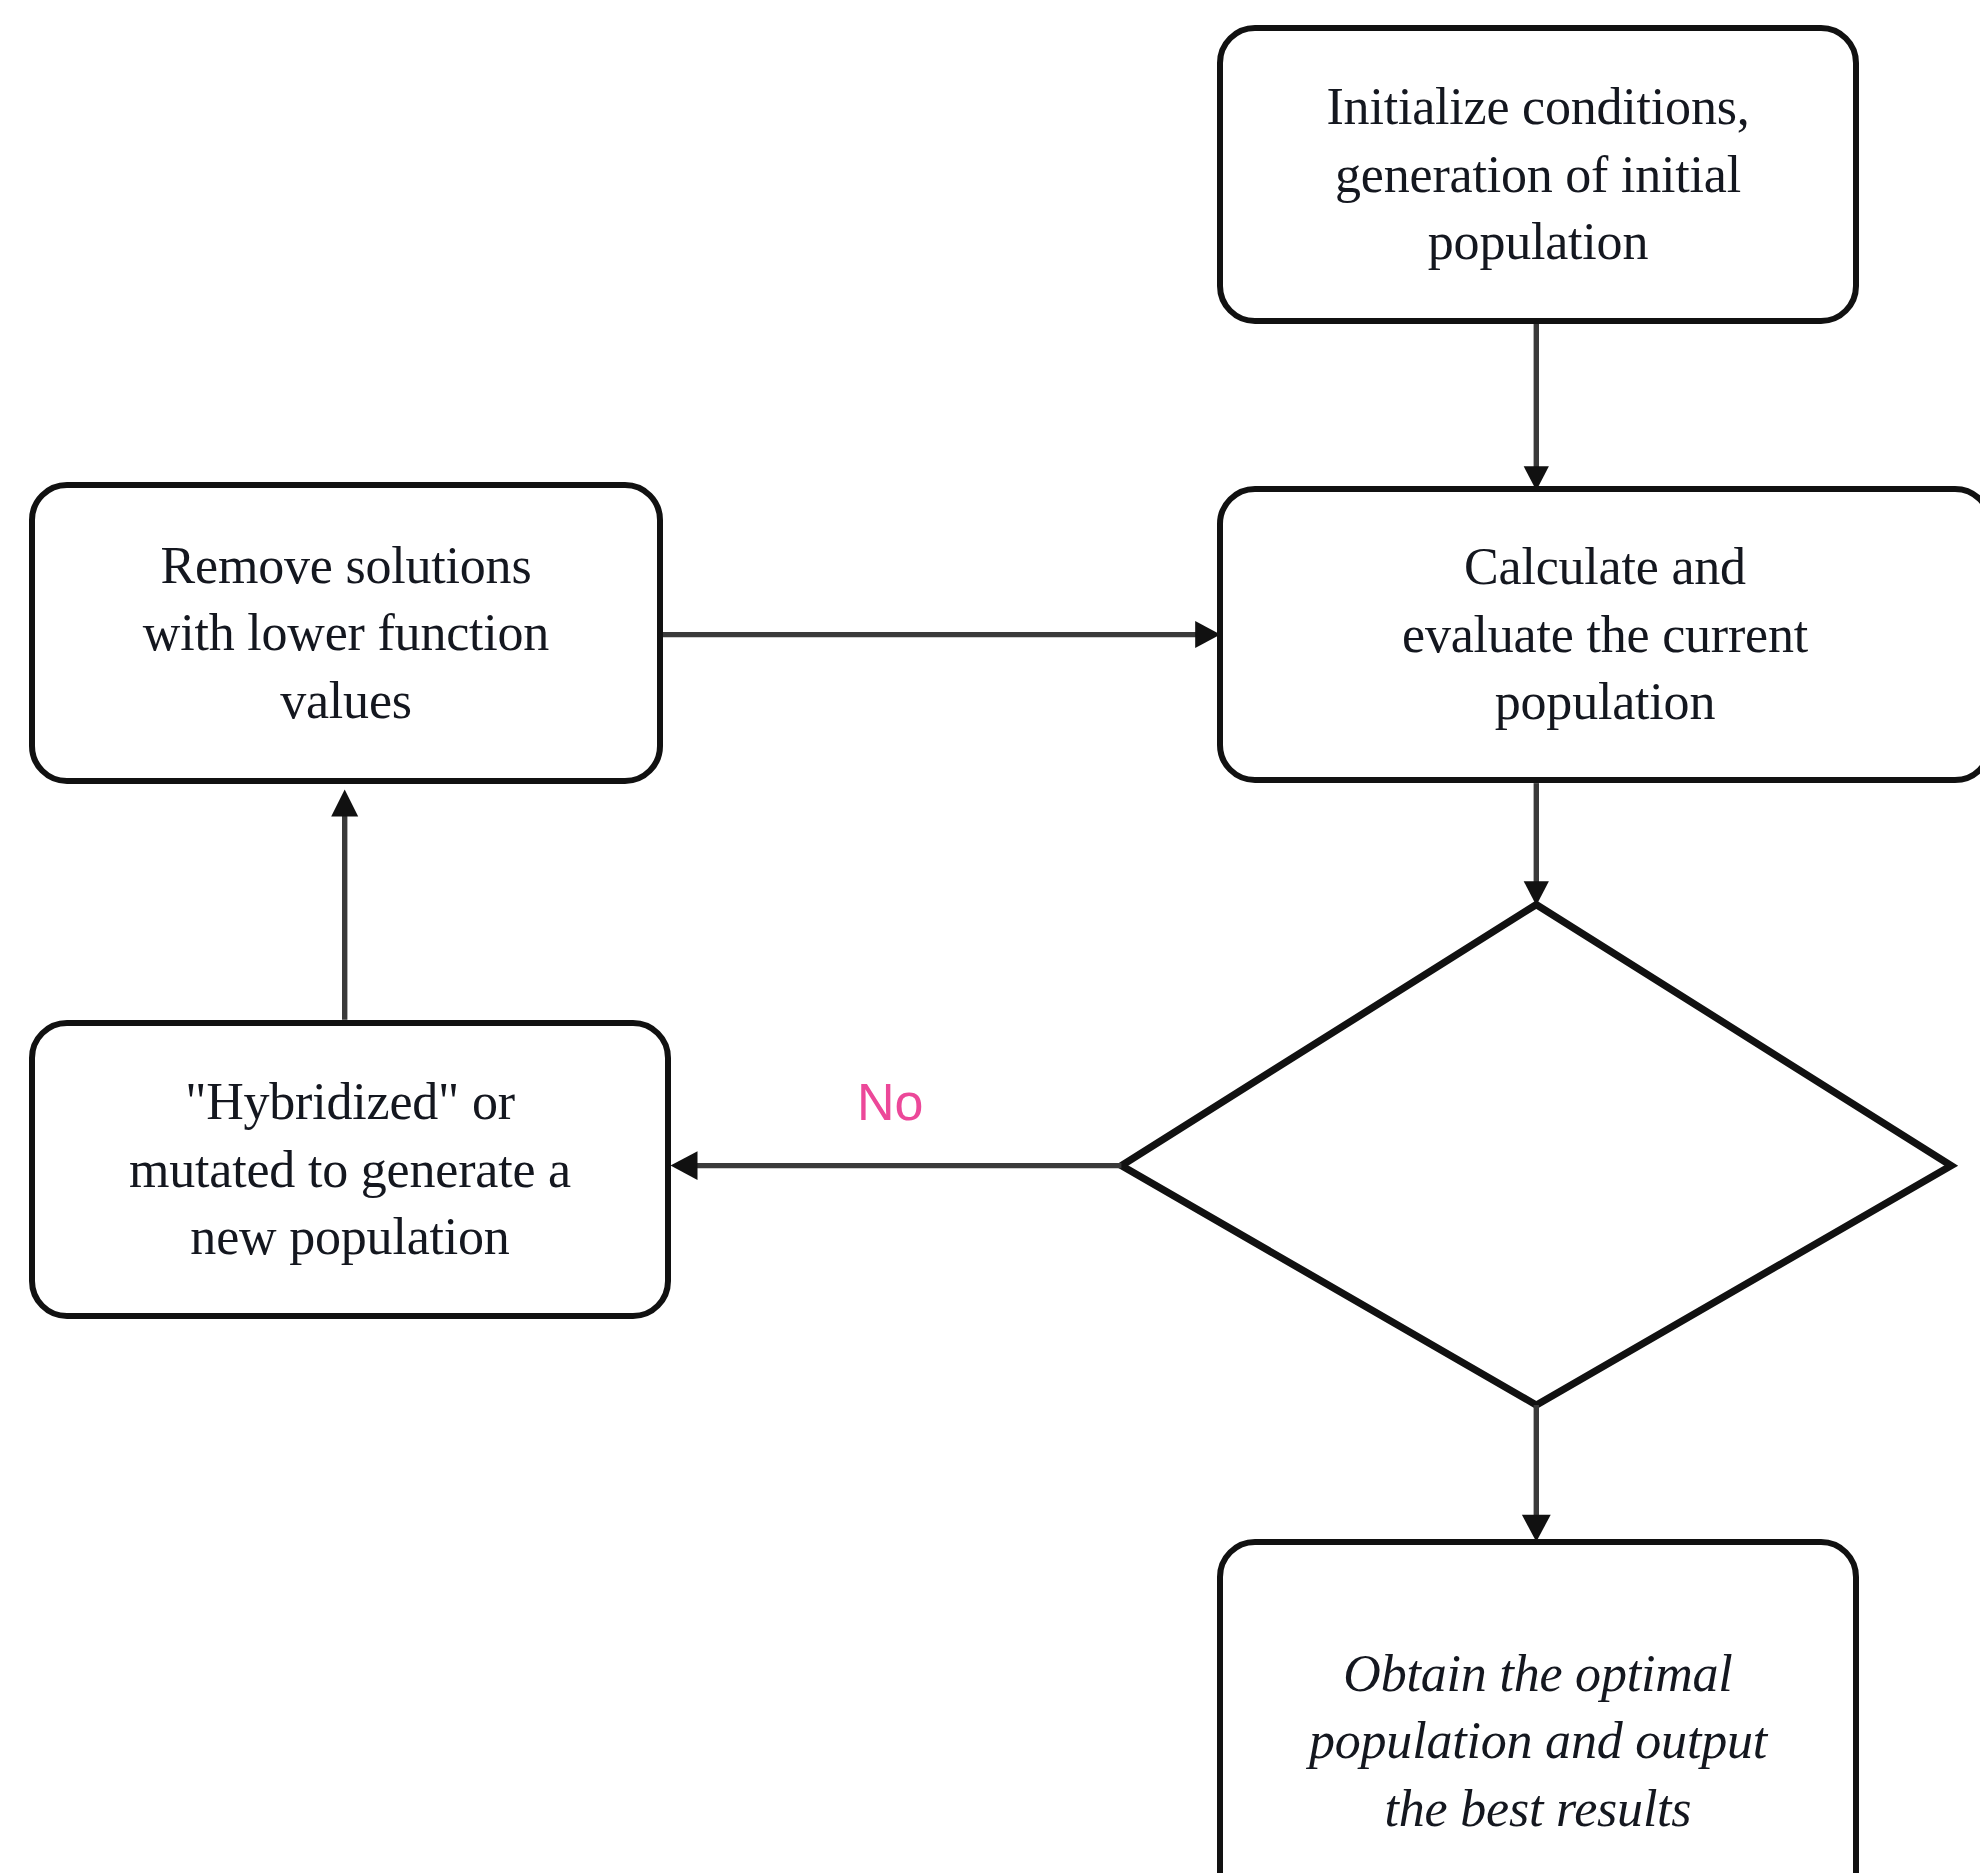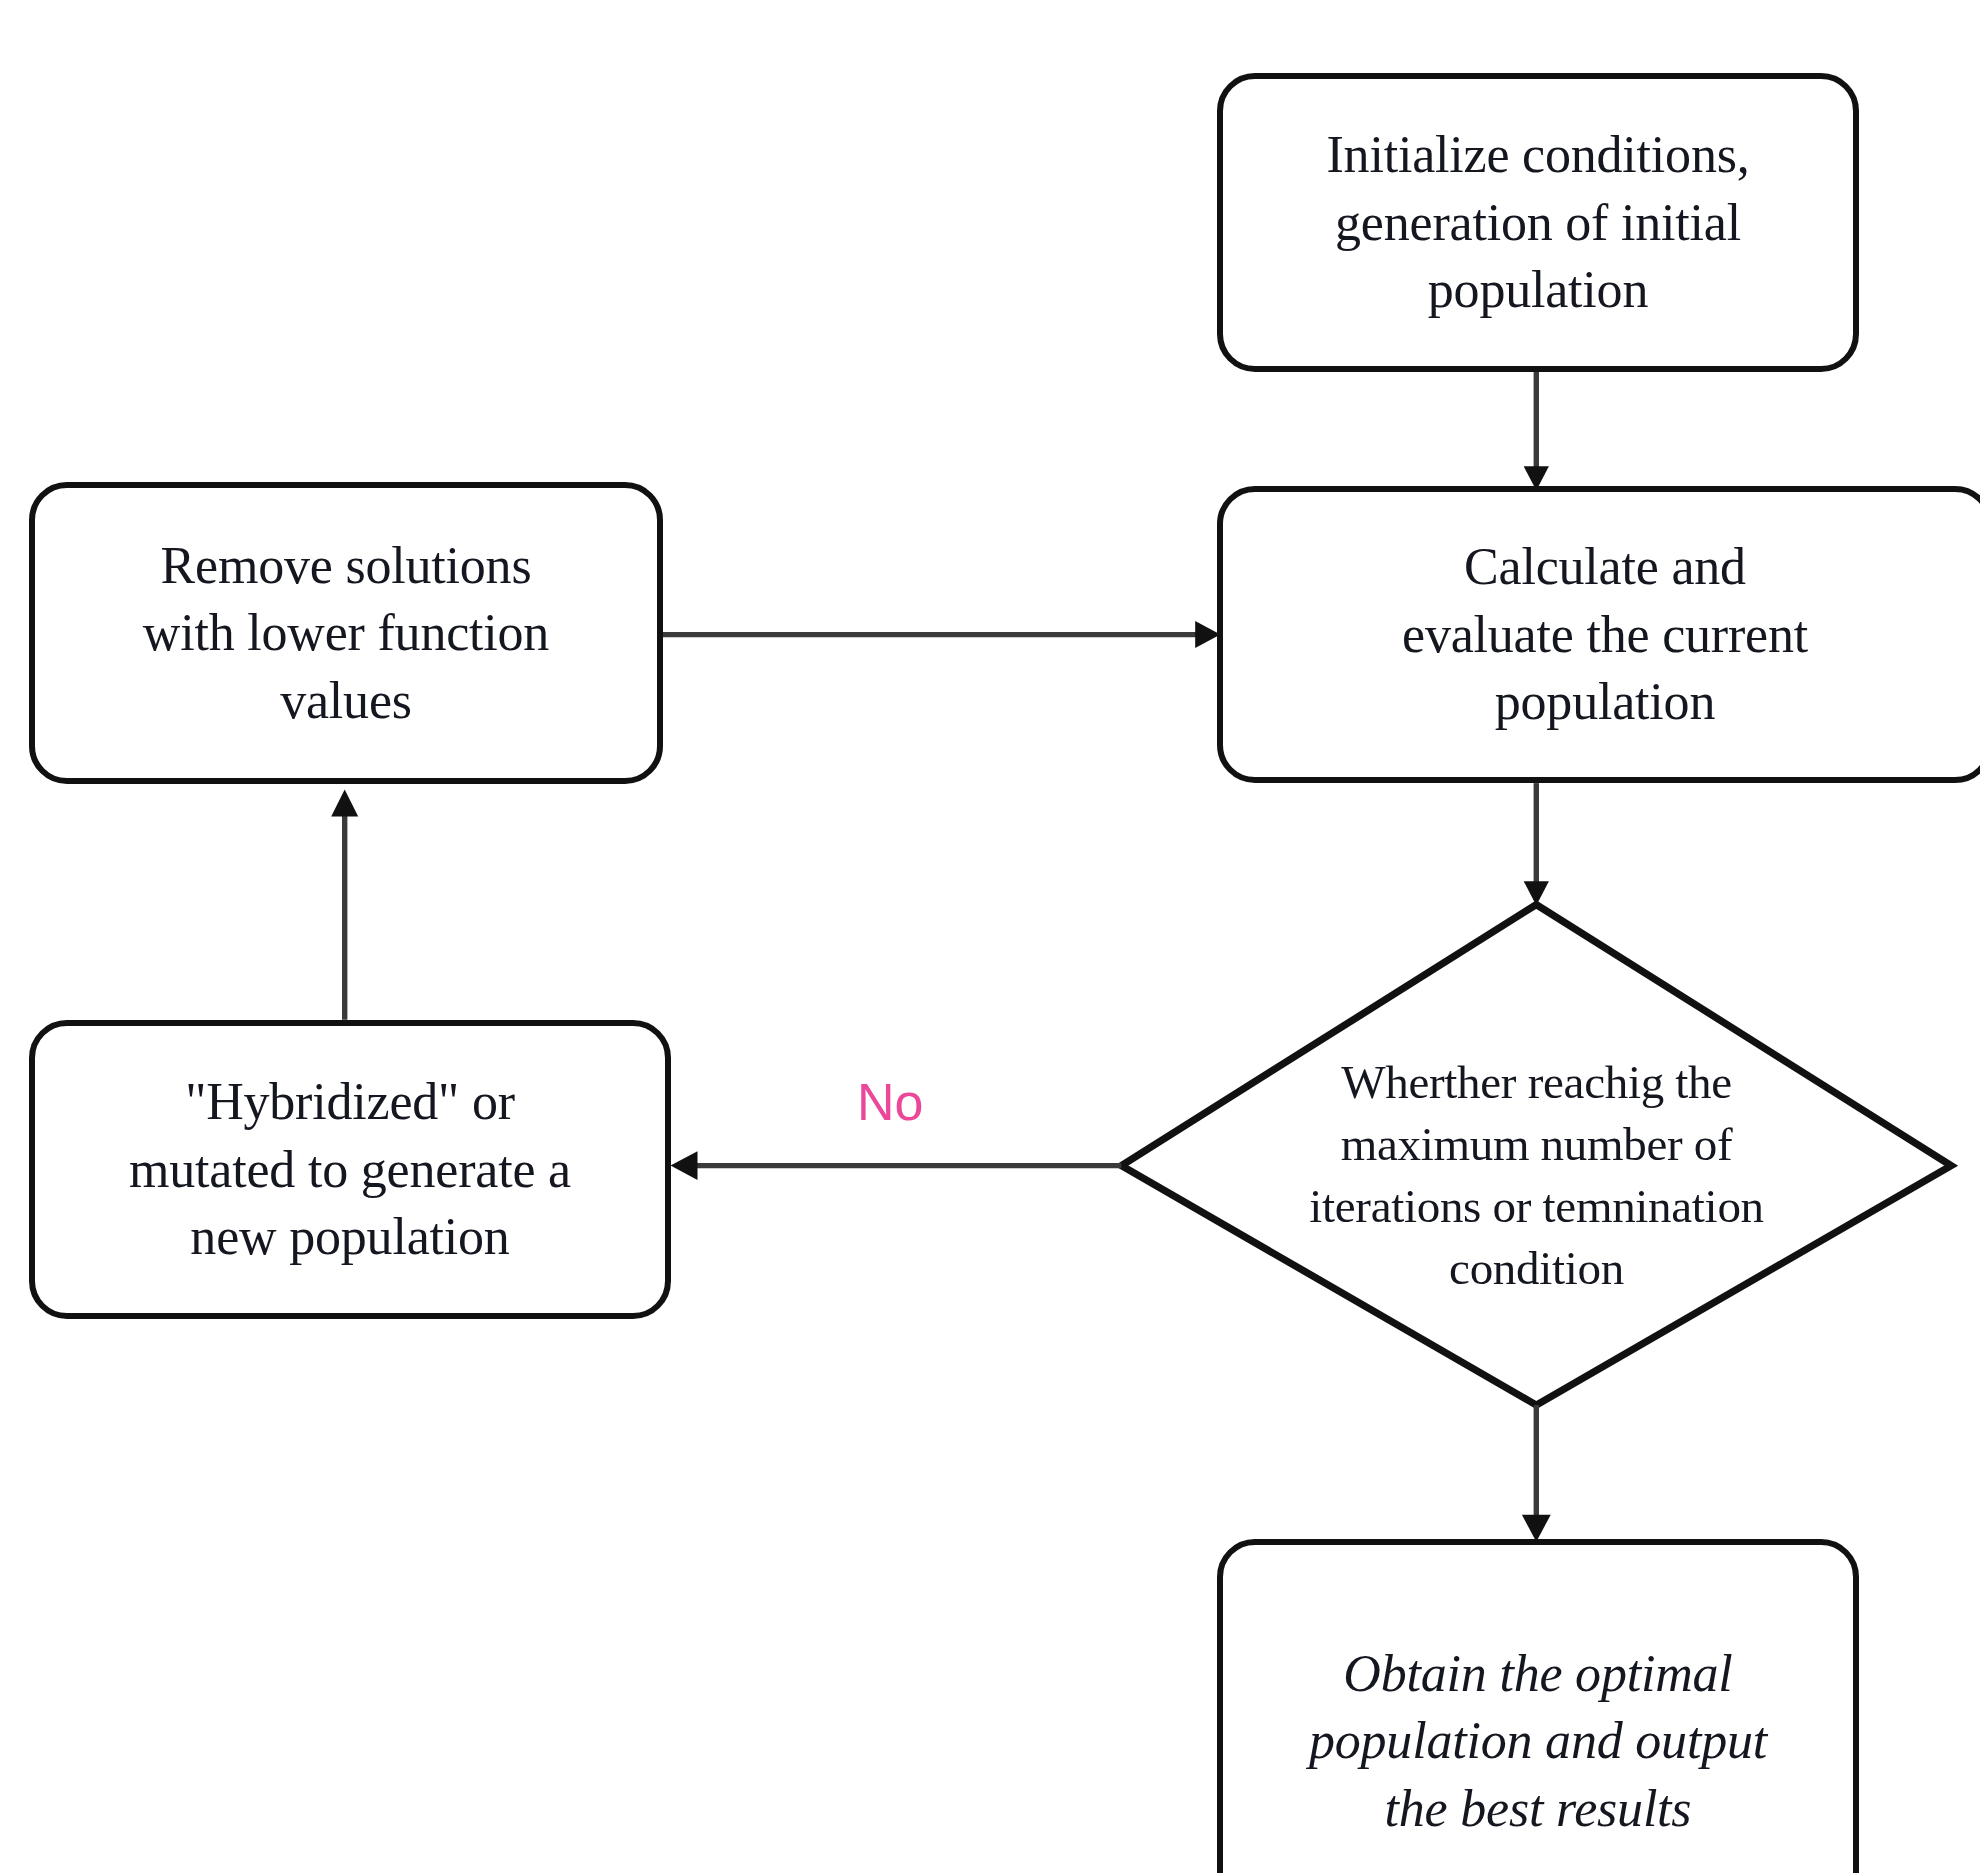--- a/index.html
+++ b/index.html
@@ -106,32 +106,28 @@
       <line x1="383" y1="1133" x2="383" y2="898" stroke="#3a3a3a" stroke-width="6"></line>
       <polygon points="368,907 398,907 383,877" fill="#111111"></polygon>
     </g>
 
     <g>
       <line x1="736" y1="705" x2="1338" y2="705" stroke="#3a3a3a" stroke-width="6"></line>
       <polygon points="1328,690 1328,720 1356,705" fill="#111111"></polygon>
     </g>
   </svg>
 
-  <div class="node-box" style="left:1217px; top:25px; width:642px; height:299px;margin-top:48px;">Initialize conditions,
+  <div class="node-box" style="left:1217px; top:25px; width:642px; height:299px;">Initialize conditions,
 generation of initial
 population</div>
 
   <div class="node-box" style="left:1217px; top:486px; width:776px; height:297px;">Calculate and
 evaluate the current
 population</div>
 
-  <div class="diamond-label" style="left:1136px; top:1051px; width:801px;">Wherther reachig the
-maximum number of
-iterations or temnination
-condition</div>
 
   <div class="node-box" style="left:1217px; top:1539px; width:642px; height:404px;font-style:italic;">Obtain the optimal
 population and output
 the best results</div>
 
   <div class="node-box" style="left:29px; top:482px; width:634px; height:302px;">Remove solutions
 with lower function
 values</div>
 
   <div class="node-box" style="left:29px; top:1020px; width:642px; height:299px;">"Hybridized" or

